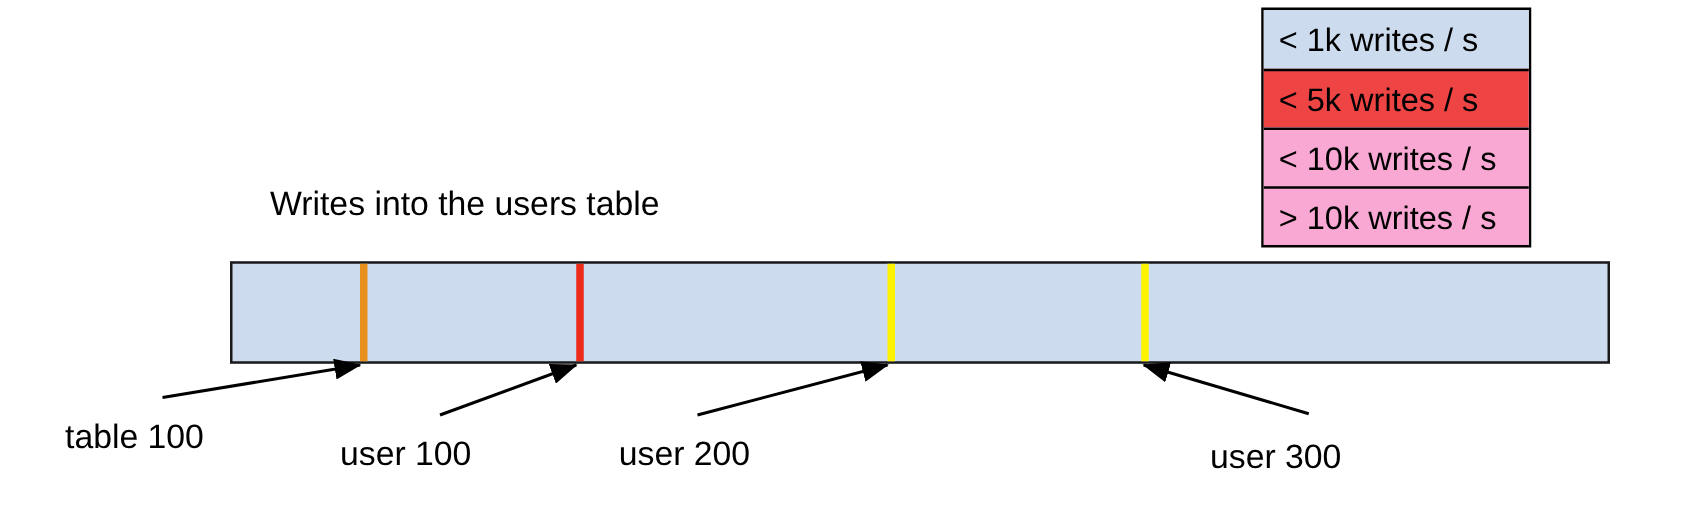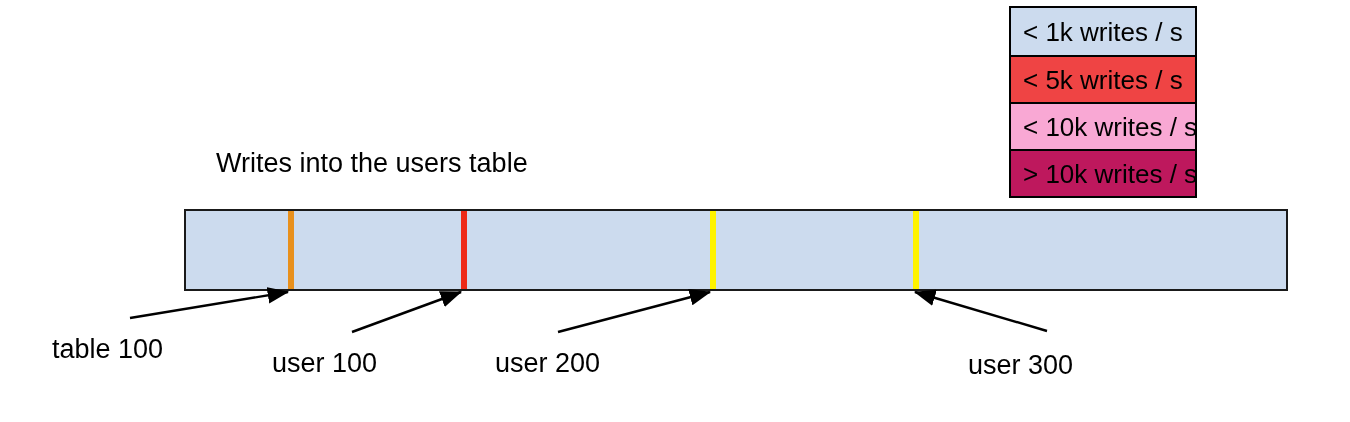--- a/index.html
+++ b/index.html
@@ -14,21 +14,21 @@
     overflow: hidden;
     font-family: "Liberation Sans", sans-serif;
     color: #000000;
   }
 
   
   #legend {
     position: absolute;
     left: 1009px;
     top: 6px;
-    width: 188px;
+    width: 216px;
     border: 2px solid #000000;
     box-sizing: border-box;
   }
   .legend-row {
     height: 47px;
     box-sizing: border-box;
     display: flex;
     align-items: center;
     padding-left: 12px;
     font-size: 26px;
@@ -91,21 +91,21 @@
 <div id="legend">
   <div class="legend-row" style="background: rgb(204, 219, 238);">
     <span>&lt; 1k writes / s</span>
   </div>
   <div class="legend-row" style="background: #ef4444;">
     <span>&lt; 5k writes / s</span>
   </div>
   <div class="legend-row" style="background: #f9a8d4;">
     <span>&lt; 10k writes / s</span>
   </div>
-  <div class="legend-row" style="background: #be185d;">
+  <div class="legend-row" style="background: #f9a8d4;">
     <span>&gt; 10k writes / s</span>
   </div>
 </div>
 
 <div id="chart-title">Writes into the users table</div>
 
 <div id="bar" style="background: rgb(204, 219, 238); border-color: rgb(26, 26, 26);">
   <div class="bar-stripe" style="background: rgb(232, 144, 28); left: 102px;"></div>
   <div class="bar-stripe" style="background: rgb(238, 42, 24); left: 275px;"></div>
   <div class="bar-stripe" style="background: rgb(255, 243, 0); left: 524px;"></div>

